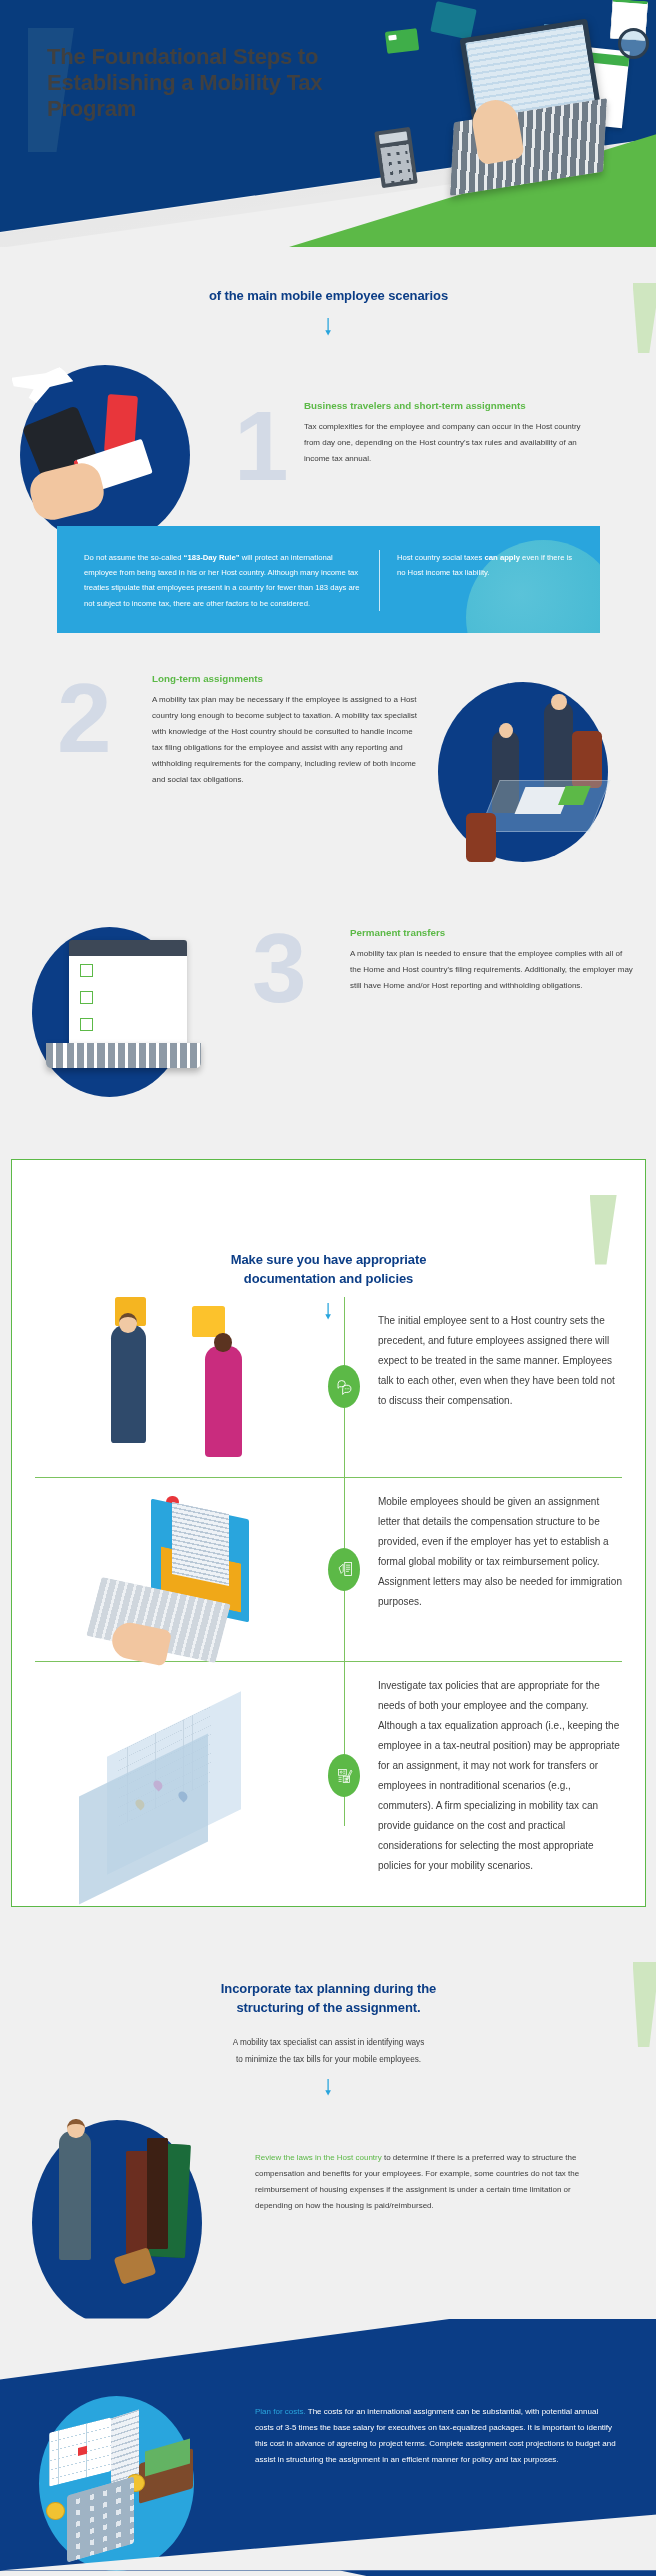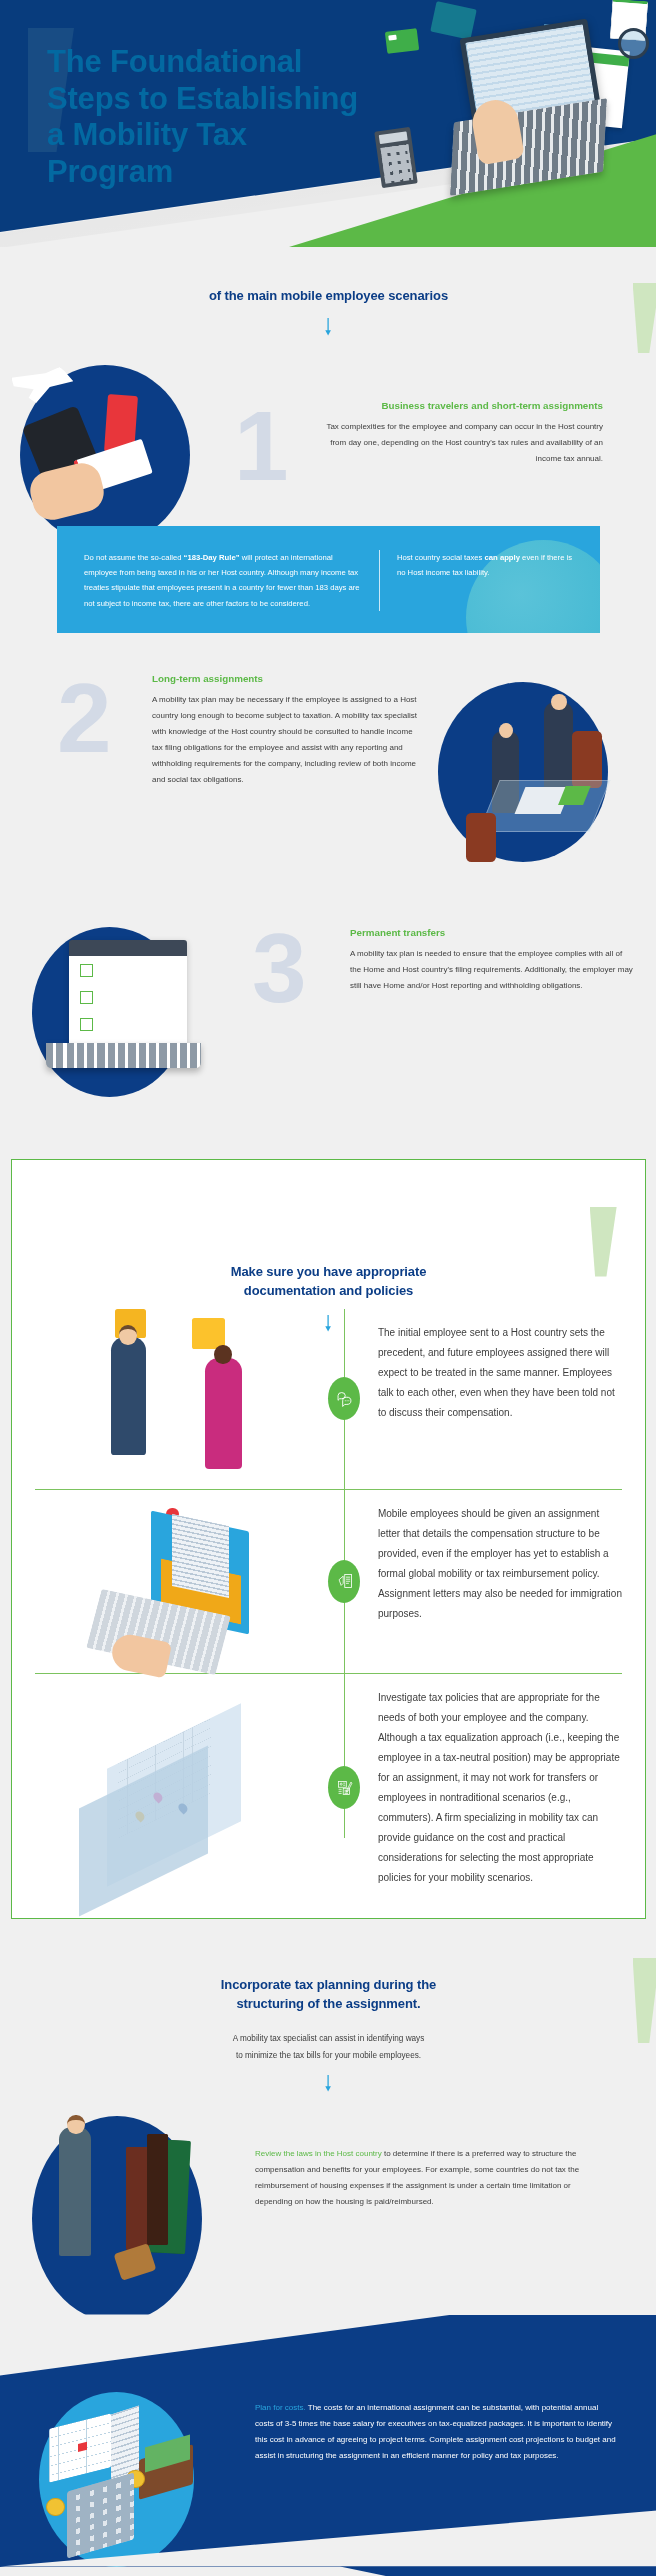--- a/index.html
+++ b/index.html
@@ -29,21 +29,21 @@
     background:linear-gradient(170deg, rgba(0,0,0,0.10), rgba(0,0,0,0));
     clip-path: polygon(0 233px, 657px 139px, 657px 155px, 0 248px);
   }
   .header-tri {
     position:absolute; left:28px; top:28px; width:46px; height:124px;
     background:#1b4f85; opacity:.85;
     clip-path: polygon(0 0, 100% 0, 62% 100%, 0 100%);
   }
   .header-title {
     position:absolute; left:47px; top:44px; width:319px;
-    color:#0369a1; font-size:31px; line-height:1.18; font-weight:bold;
+    color:#404040; font-size:22px; line-height:1.18; font-weight:bold;
     letter-spacing:-0.2px;
   }
   
   .hero-art { position:absolute; right:5.2px; top:0px; width:289px; height:206px; }
   .hero-art .laptop-screen {
     position:absolute; left:103px; top:28px; width:129px; height:93px;
     background:#2c3e50; border-radius:3.1px; transform:rotate(-9deg);
     box-shadow:0 3.1px 9.3px rgba(0,0,0,.25);
   }
   .hero-art .laptop-screen:after{
@@ -144,21 +144,21 @@
   .doc-icon-col { width:9%; position:relative; display:flex; align-items:center; justify-content:center; }
   .doc-icon-col .vline { position:absolute; left:50%; top:0; bottom:0; width:1px; background:#7cc35f; }
   .doc-icon {
     position:relative; z-index:3; width:32px; height:43px; border-radius:50%;
     background:#5cb947; display:flex; align-items:center; justify-content:center;
   }
   .doc-text { width:43%; padding:14.4px 20.6px 14.4px 5.2px; font-size:10px; line-height:2.0; color:#3d3d3d; }
   .doc-sep { height:1px; background:#7cc35f; margin:0 23px; }
 
   
-  .plan-band { background:#f0f0f0; position:relative; padding-top:14px; }
+  .plan-band { background:#f0f0f0; position:relative; padding-top:30px; }
   .plan-sub { text-align:center; color:#3d3d3d; font-size:8.2px; line-height:2.0; margin-top:17.5px; }
 
   
   .dark-band { position:relative; background:#0b3d86; }
   .dark-band-top {
     position:absolute; left:0; top:-0.5px; width:100%; height:62px; background:#f0f0f0;
     clip-path:polygon(0 0, 453px 0, 0 61px);
   }
   .dark-band-bottom {
     position:absolute; left:0; bottom:-0.5px; width:100%; height:57px; background:#f0f0f0;
@@ -213,21 +213,21 @@
       <div style="position:absolute;left:11.3px;top:11.3px;width:62px;height:36px;background:#ffffff;
                   clip-path:polygon(0 30%,55% 18%,78% 0,86% 12%,100% 40%,62% 56%,40% 100%,28% 86%,36% 62%,4% 54%);
                   box-shadow:0 1px 3.1px rgba(0,0,0,.2);"></div>
       <div style="position:absolute;left:106px;top:39px;width:30px;height:58px;background:#e8363b;border-radius:3.1px;transform:rotate(4deg);"></div>
       <div style="position:absolute;left:36px;top:57px;width:59px;height:88px;background:#21252b;border-radius:6.2px;transform:rotate(-22deg);"></div>
       <div style="position:absolute;left:77px;top:93px;width:72px;height:36px;background:#fff;border-radius:2.6px;transform:rotate(-18deg);border-left:4.6px solid #e8363b;"></div>
       <div style="position:absolute;left:31px;top:111px;width:72px;height:49px;background:#f2c6a0;border-radius:19.6px;transform:rotate(-14deg);"></div>
 
       <div class="num-ghost" style="left:234px; top:41px;">1</div>
 
-      <div style="position:absolute; left:312px; top:44px; width:291px;text-align:right;">
+      <div style="position:absolute; left:304px; top:44px; width:291px;">
         <div class="scen-title">Business travelers and short-term assignments</div>
         <div class="scen-body">Tax complexities for the employee and company can occur in the Host country from day one, depending on the Host country's tax rules and availability of an income tax annual.</div>
       </div>
     </div>
 
     <div class="callout">
       <div class="glb"></div>
       <div class="callout-col-a">
         <span>Do not assume the so-called </span><b>“183-Day Rule”</b><span> will protect an international employee from being taxed in his or her Host country. Although many income tax treaties stipulate that employees present in a country for fewer than 183 days are not subject to income tax, there are other factors to be considered.</span>
       </div>
@@ -273,21 +273,21 @@
       <div style="position:absolute; left:350px; top:0px; width:283px;">
         <div class="scen-title">Permanent transfers</div>
         <div class="scen-body">A mobility tax plan is needed to ensure that the employee complies with all of the Home and Host country's filing requirements. Additionally, the employer may still have Home and/or Host reporting and withholding obligations.</div>
       </div>
     </div>
   </div>
 
   <div class="docbox">
     <div style="position:relative;height:137px;">
       <div class="grn-wedge" style="right:28px; top:35px;"></div>
-      <div style="padding-top:90px;margin-top:12px;">
+      <div style="padding-top:90px;">
         <div class="sec-head">
           <div>Make sure you have appropriate</div>
           <div>documentation and policies</div>
         </div>
       </div>
       <div class="arrow-down" style="margin-top:14.4px;">
         <svg width="8.2" height="17.5" viewBox="0 0 16 34">
             <line x1="8" y1="0" x2="8" y2="24" stroke="#29a5dd" stroke-width="2.5"></line>
             <polygon points="8,32 2.5,22 13.5,22" fill="#29a5dd"></polygon>
           </svg>

